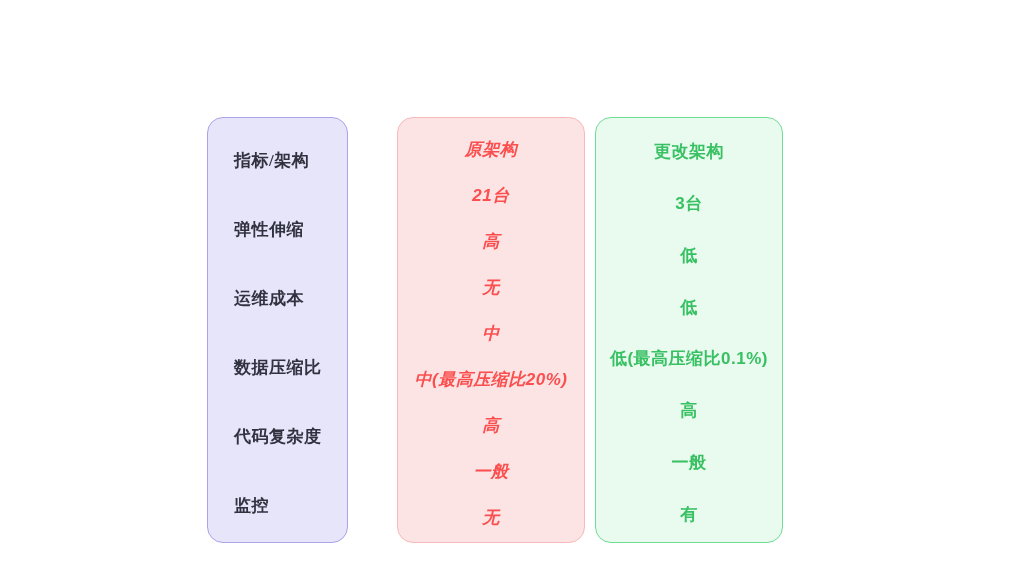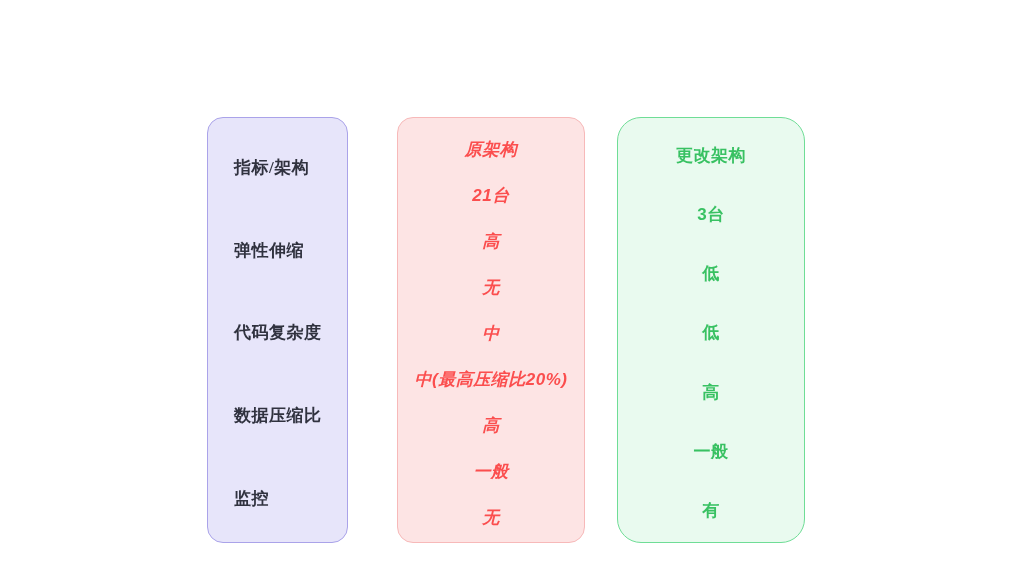--- a/index.html
+++ b/index.html
@@ -28,23 +28,22 @@
   }
   .card-metrics {
     left: 207px;
     width: 141px;
   }
   .card-original {
     left: 397px;
     width: 188px;
   }
   .card-changed {
-    left: 617px;
+    left: 595px;
     width: 188px;
-    border-radius: 24px;
   }
   .cell {
     flex: 1;
     display: flex;
     align-items: center;
     justify-content: center;
     font-size: 17px;
     font-weight: bold;
     letter-spacing: 0.5px;
     white-space: nowrap;
@@ -54,37 +53,39 @@
     padding-left: 26px;
   }
 </style>
 </head>
 <body>
 
 <div class="canvas">
   <div class="card card-metrics" style="background: rgb(231, 229, 250); border-color: rgb(170, 163, 233); color: rgb(48, 50, 63); font-family: Liberation Serif, serif;">
       <div class="cell align-left">指标/架构</div>
       <div class="cell align-left">弹性伸缩</div>
+      <div class="cell align-left">运维成本</div>
+      <div class="cell align-left">数据压缩比</div>
       <div class="cell align-left">代码复杂度</div>
-      <div class="cell align-left">数据压缩比</div>
       <div class="cell align-left">监控</div>
     </div>
   <div class="card card-original" style="background: rgb(253, 228, 228); border-color: rgb(247, 185, 185); color: rgb(251, 78, 78); font-style: italic;">
       <div class="cell">原架构</div>
       <div class="cell">21台</div>
       <div class="cell">高</div>
       <div class="cell">无</div>
       <div class="cell">中</div>
       <div class="cell">中(最高压缩比20%)</div>
       <div class="cell">高</div>
       <div class="cell">一般</div>
       <div class="cell">无</div>
     </div>
   <div class="card card-changed" style="background: rgb(233, 250, 239); border-color: rgb(111, 221, 150); color: rgb(56, 193, 98);">
       <div class="cell">更改架构</div>
       <div class="cell">3台</div>
       <div class="cell">低</div>
       <div class="cell">低</div>
+      <div class="cell">低(最高压缩比0.1%)</div>
       <div class="cell">高</div>
       <div class="cell">一般</div>
       <div class="cell">有</div>
     </div>
 </div>
 
 </body></html>

